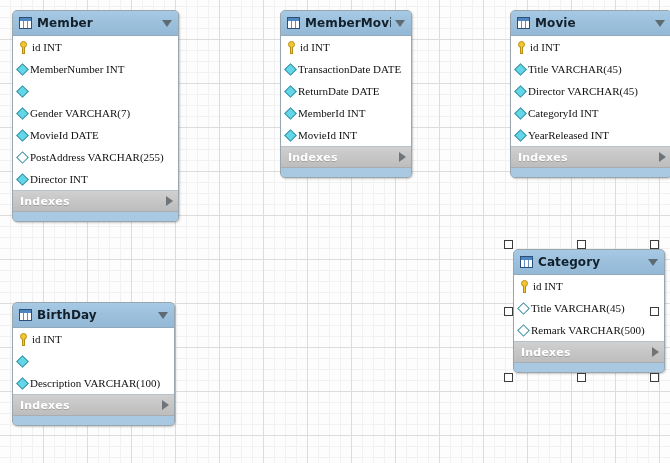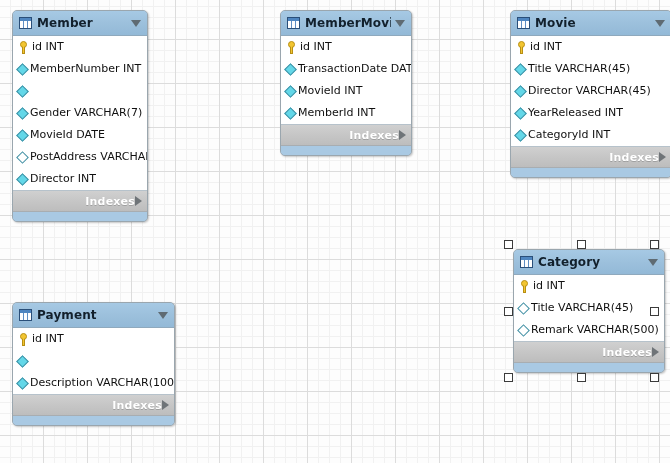--- a/index.html
+++ b/index.html
@@ -84,21 +84,21 @@
     border-bottom:1px solid #b6c2cb;
   }
   .col{
     height:22px;
     display:flex;align-items:center;
     padding-left:5px;
     font-size:11px;color:#101010;
     white-space:nowrap;
     line-height:22px;
   }
-  .col .lbl{margin-left:3px;}
+  .col .lbl{margin-left:3px;font-family:Liberation Serif, serif;}
 
   
   .keyicon{
     position:relative;width:11px;height:13px;flex:0 0 auto;
   }
   .keyicon::before{
     content:"";position:absolute;left:2px;top:0;
     width:7px;height:7px;border-radius:50%;
     background:#f2c531;border:1px solid #b88f14;box-sizing:border-box;
   }
@@ -118,21 +118,20 @@
   .dia.filled{background:#63d7e8;}
   .dia.hollow{background:#ffffff;}
 
   
   .idx{
     height:20px;
     display:flex;align-items:center;
     padding:0 5px 0 7px;
     background:linear-gradient(to bottom,#d0d0d0 0%,#c6c6c6 50%,#bdbdbd 100%);
     border-bottom:1px solid #a8adb1;
-    text-align:right;
   }
   .idx .itxt{
     flex:1;font-size:11px;font-weight:bold;color:#ffffff;
     text-shadow:0 1px 0 rgba(0,0,0,.18);
     letter-spacing:.2px;
   }
   .idx .iarrow{
     width:0;height:0;
     border-top:5px solid transparent;
     border-bottom:5px solid transparent;
@@ -146,21 +145,21 @@
   .hnd{
     position:absolute;width:9px;height:9px;
     background:#ffffff;border:1px solid #3b3b3b;
     box-sizing:border-box;
   }
 </style>
 </head>
 <body>
 
 <div id="canvas">
-    <div class="tbl" style="width: 136px; left: 12px; top: 10px;">
+    <div class="tbl" style="width: 167px; left: 12px; top: 10px;">
       <div class="hdr">
         <div class="ticon"></div>
         <div class="ttl">Member</div>
         <div class="caret"></div>
       </div>
       <div class="cols">
         <div class="col">
           <span class="keyicon"></span>
           <span class="lbl">id INT</span>
         </div>
@@ -204,25 +203,29 @@
         <div class="col">
           <span class="keyicon"></span>
           <span class="lbl">id INT</span>
         </div>
         <div class="col">
           <span class="dia filled"></span>
           <span class="lbl">TransactionDate DATE</span>
         </div>
         <div class="col">
           <span class="dia filled"></span>
+          <span class="lbl">ReturnDate DATE</span>
+        </div>
+        <div class="col">
+          <span class="dia filled"></span>
+          <span class="lbl">MemberId INT</span>
+        </div>
+        <div class="col">
+          <span class="dia filled"></span>
           <span class="lbl">MovieId INT</span>
-        </div>
-        <div class="col">
-          <span class="dia filled"></span>
-          <span class="lbl">MemberId INT</span>
         </div>
       </div>
       <div class="idx">
         <div class="itxt">Indexes</div>
         <div class="iarrow"></div>
       </div>
       <div class="foot"></div>
     </div>
     <div class="tbl" style="width: 162px; left: 510px; top: 10px;">
       <div class="hdr">
@@ -238,37 +241,37 @@
         <div class="col">
           <span class="dia filled"></span>
           <span class="lbl">Title VARCHAR(45)</span>
         </div>
         <div class="col">
           <span class="dia filled"></span>
           <span class="lbl">Director VARCHAR(45)</span>
         </div>
         <div class="col">
           <span class="dia filled"></span>
+          <span class="lbl">CategoryId INT</span>
+        </div>
+        <div class="col">
+          <span class="dia filled"></span>
           <span class="lbl">YearReleased INT</span>
-        </div>
-        <div class="col">
-          <span class="dia filled"></span>
-          <span class="lbl">CategoryId INT</span>
         </div>
       </div>
       <div class="idx">
         <div class="itxt">Indexes</div>
         <div class="iarrow"></div>
       </div>
       <div class="foot"></div>
     </div>
     <div class="tbl" style="width: 163px; left: 12px; top: 302px;">
       <div class="hdr">
         <div class="ticon"></div>
-        <div class="ttl">Payment</div>
+        <div class="ttl">BirthDay</div>
         <div class="caret"></div>
       </div>
       <div class="cols">
         <div class="col">
           <span class="keyicon"></span>
           <span class="lbl">id INT</span>
         </div>
         <div class="col">
           <span class="dia filled"></span>
         </div>

